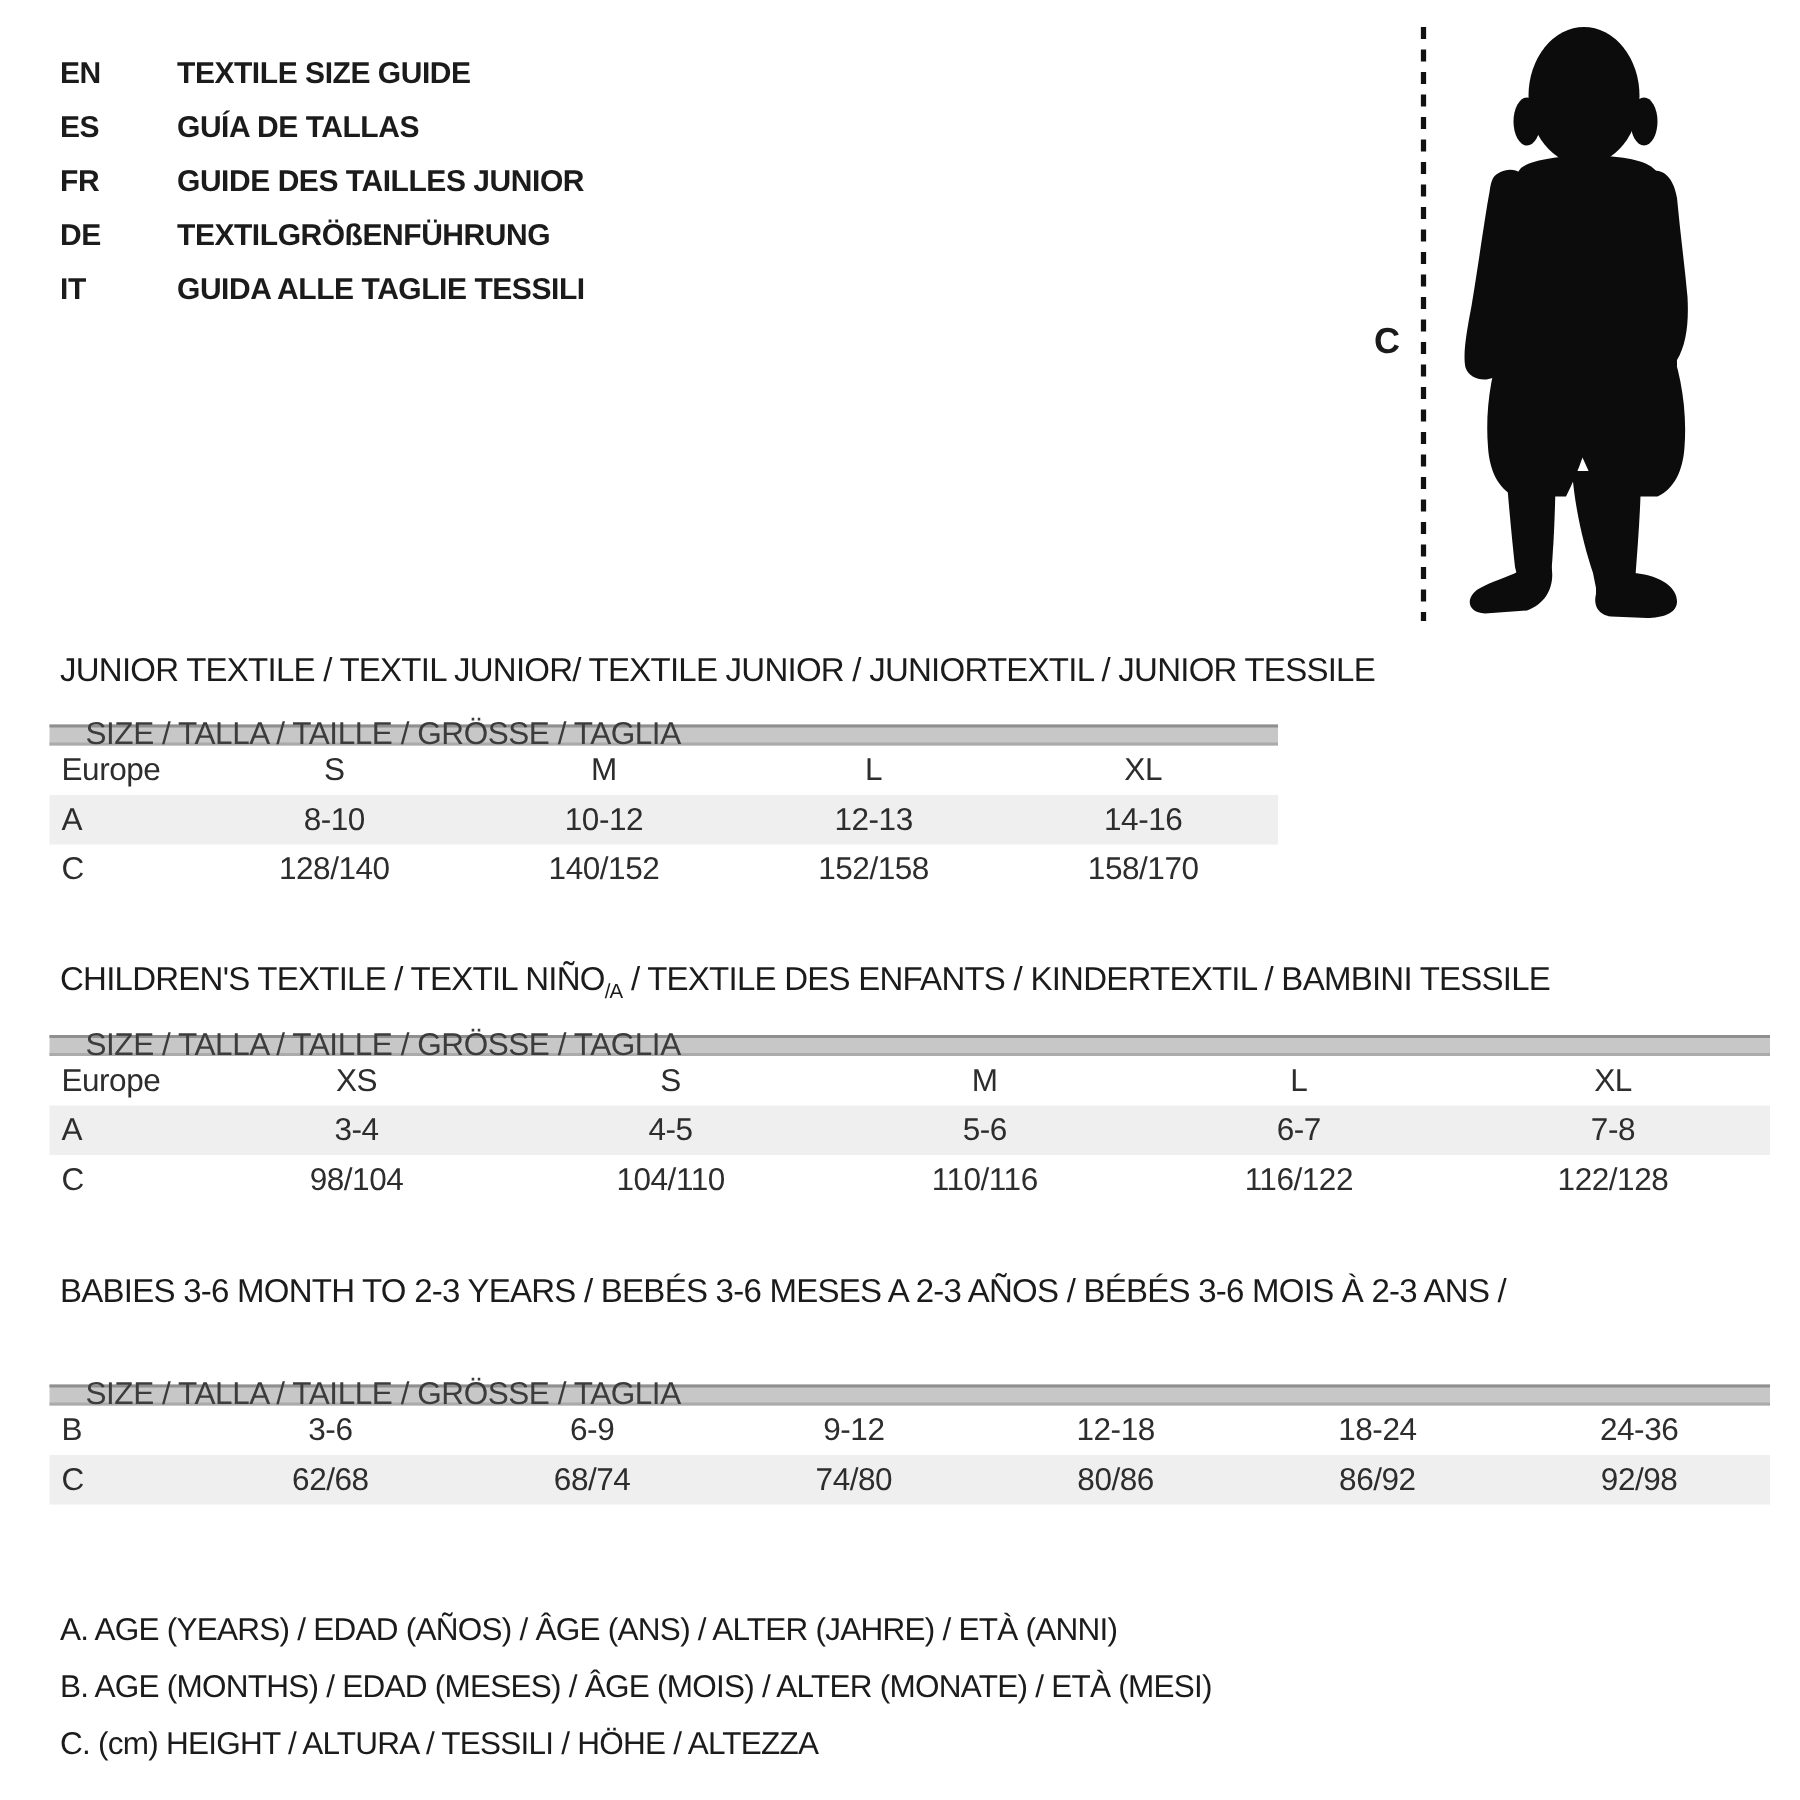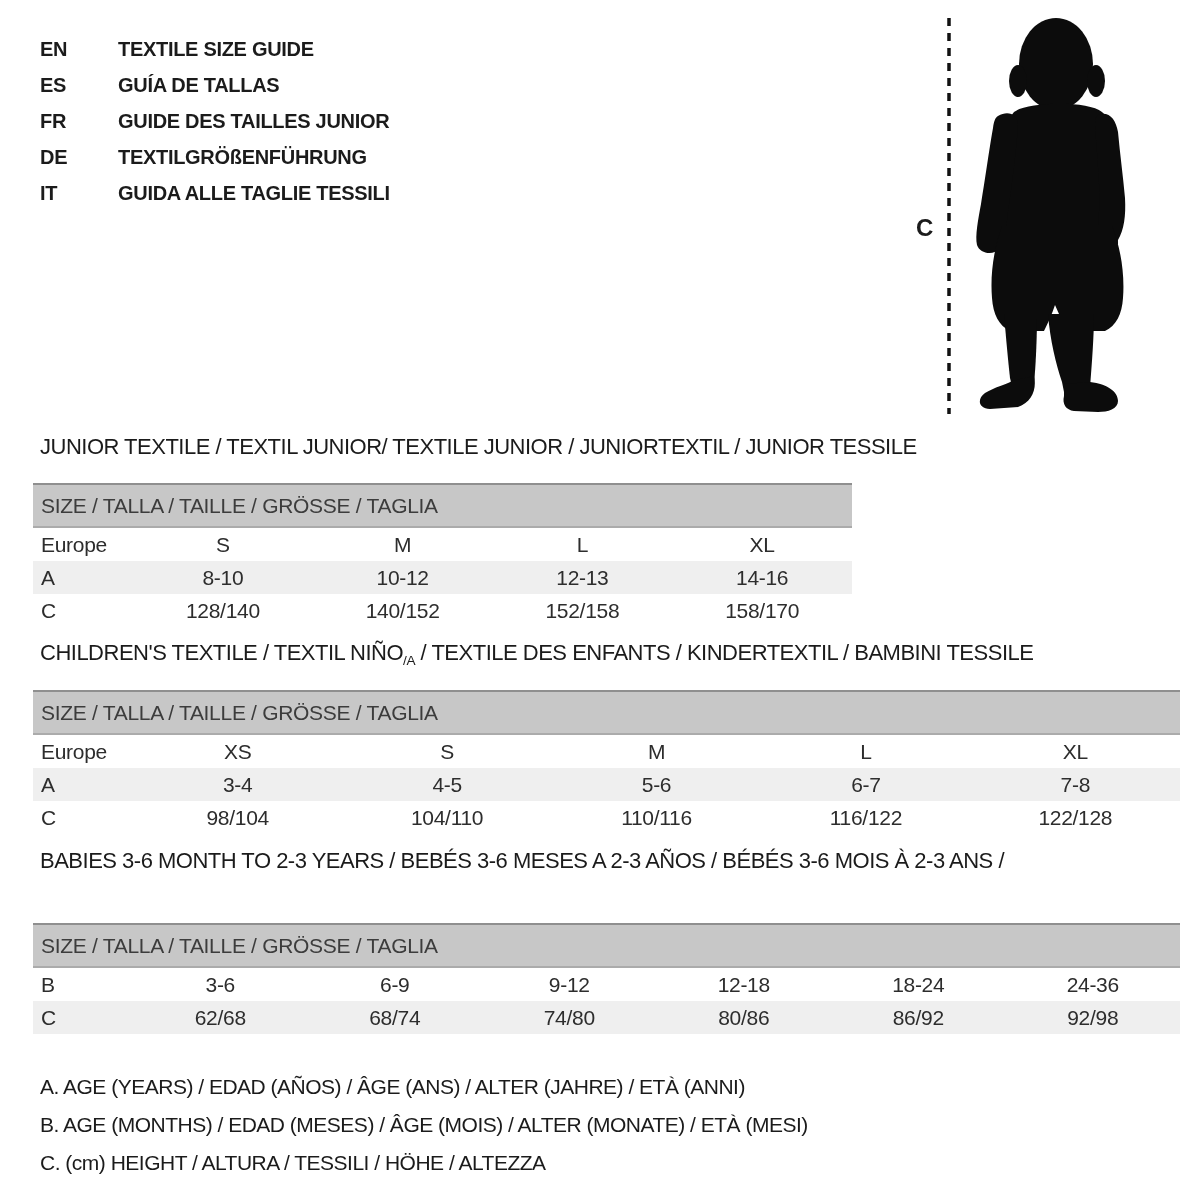--- a/index.html
+++ b/index.html
@@ -31,31 +31,31 @@
   .babies-title   { top: 841px; line-height: 40px; }
   .sub { font-size: 0.62em; vertical-align: sub; }
 
   
   .size-table { position: absolute; left: 33px; }
   .junior-table   { top: 483px; width: 819px; }
   .children-table { top: 690px; width: 1147px; }
   .babies-table   { top: 923px; width: 1147px; }
 
   .t-bar {
-    height: 45px;
+    height: 14px;
     background: var(--bar-bg, #c7c7c7);
     border-top: 2px solid var(--bar-border-top, #8f8f8f);
     border-bottom: 2px solid var(--bar-border-bottom, #ababab);
     display: flex; align-items: center;
-    padding-left: 8px;
+    padding-left: 24px;
     font-size: 21px;
     color: var(--bar-text, #3c3c3c);
     white-space: nowrap;
   }
-  .t-row { display: flex; align-items: center; height: 33px; font-size: 21px; color: #2d2d2d; }
+  .t-row { display: flex; align-items: center; height: 33px; font-size: 21px; color: #2d2d2d; justify-content: flex-end; }
   .t-row.shaded { background: var(--shade-bg, #efefef); }
   .t-label { width: 100px; padding-left: 8px; }
   .t-cell { flex: 1; text-align: center; }
 
   
   .legend { position: absolute; left: 40px; top: 1068px; font-size: 21px; font-weight: normal; line-height: 38px; letter-spacing: -0.5px; }
 </style>
 </head>
 <body style="background: rgb(255, 255, 255); color: rgb(27, 27, 27);">
 

